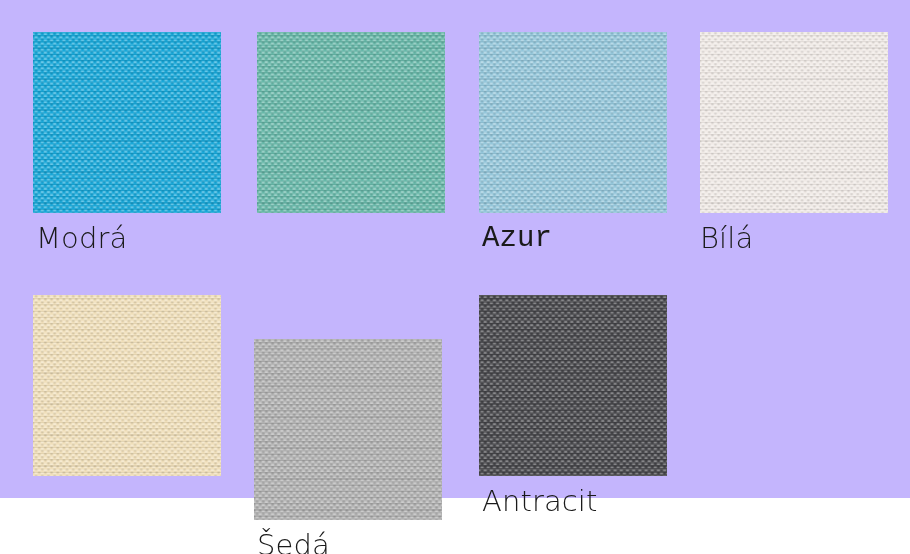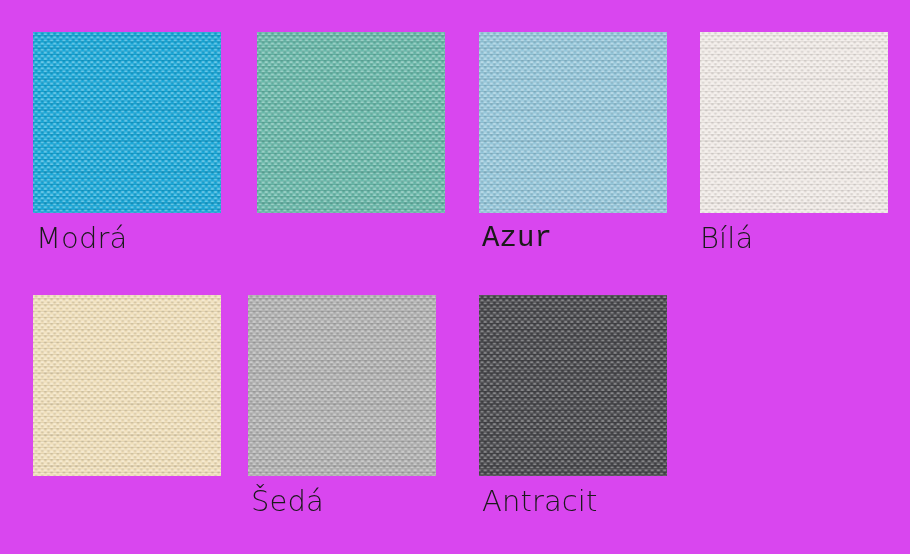--- a/index.html
+++ b/index.html
@@ -95,21 +95,21 @@
     font-size: 29px;
     font-weight: 300;
     letter-spacing: 0.1px;
     line-height: 1;
     font-family: "DejaVu Sans", "Liberation Sans", sans-serif;
   }
 </style>
 </head>
 <body>
 
-<div id="palette" style="width: 910px; height: 554px; background: #d946ef;">
+<div id="palette" style="width: 910px; height: 498px; background: #c4b5fd;">
     <div class="swatch-row" style="top: 32px;">
       <div class="swatch-cell" style="left: 33px;">
         <div class="swatch-tile" title="Modrá" style="width: 188px; height: 181px; background-color: rgb(24, 167, 216);">
           <div class="tex"></div>
           <div class="weave"></div>
         </div>
         <div class="swatch-label" style="top: 192px; left: 3px; color: rgb(26, 26, 26);">Modrá</div>
       </div>
       <div class="swatch-cell" style="left: 257px;">
         <div class="swatch-tile" title="Caribic" style="width: 188px; height: 181px; background-color: rgb(103, 183, 168);">
@@ -132,21 +132,21 @@
         <div class="swatch-label" style="top: 192px; left: 0px; color: rgb(26, 26, 26);">Bílá</div>
       </div>
     </div>
     <div class="swatch-row" style="top: 295px;">
       <div class="swatch-cell" style="left: 33px;">
         <div class="swatch-tile" title="Písková" style="width: 188px; height: 181px; background-color: rgb(240, 223, 186);">
           <div class="tex"></div>
           <div class="weave"></div>
         </div>
       </div>
-      <div class="swatch-cell" style="left: 248px;">
+      <div class="swatch-cell" style="left: 254px; margin-top: 44px;">
         <div class="swatch-tile" title="Šedá" style="width: 188px; height: 181px; background-color: rgb(176, 176, 176);">
           <div class="tex"></div>
           <div class="weave"></div>
         </div>
         <div class="swatch-label" style="top: 192px; left: 3px; color: rgb(26, 26, 26);">Šedá</div>
       </div>
       <div class="swatch-cell" style="left: 479px;">
         <div class="swatch-tile" title="Antracit" style="width: 188px; height: 181px; background-color: rgb(70, 70, 74);">
           <div class="tex"></div>
           <div class="weave"></div>

